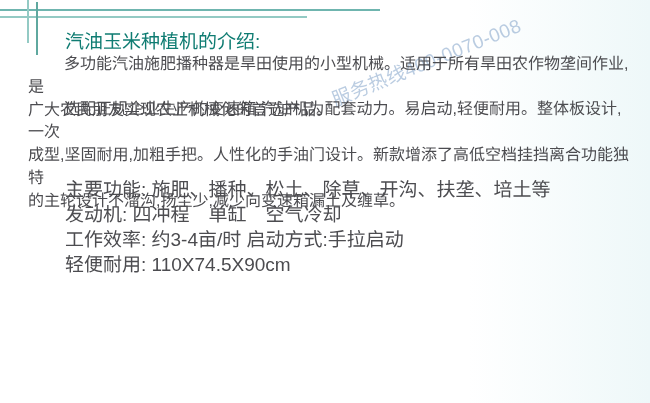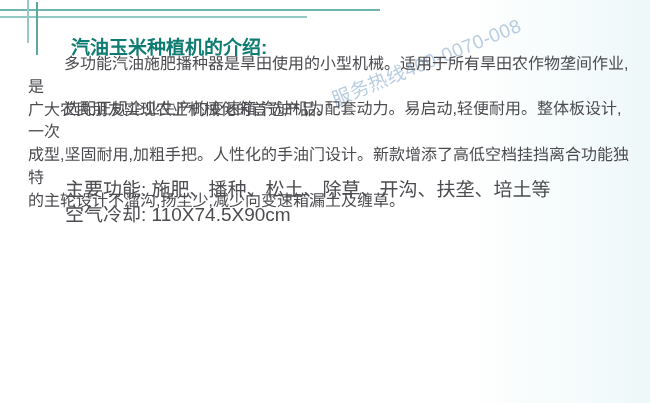--- a/index.html
+++ b/index.html
@@ -21,22 +21,22 @@
   .watermark{
     position:absolute;left:332px;top:85px;
     transform:rotate(-22deg);
     transform-origin:0 50%;
     font-size:19px;letter-spacing:.5px;
     color:rgba(140,170,205,0.60);
     white-space:nowrap;
     pointer-events:none;
   }
   .title{
-    position:absolute;left:65px;top:26px;margin:6px;
-    font-size:19px;font-weight:bold;color:#0f7c72;
+    position:absolute;left:65px;top:26px;margin:0;
+    font-size:19px;font-weight:normal;color:#0f7c72;
   }
   .para{
     position:absolute;left:28px;width:604px;margin:0;
     font-size:16px;line-height:23px;color:#4c4c50;
     text-indent:36px;
     white-space:pre-line;
   }
   .para1{top:52px;}
   .para2{top:97px;}
   .specs{position:absolute;left:65px;top:177px;width:560px;}
@@ -61,16 +61,18 @@
   <h1 class="title">汽油玉米种植机的介绍:</h1>
 
   <p class="para para1">多功能汽油施肥播种器是旱田使用的小型机械。适用于所有旱田农作物垄间作业,是
 广大农民朋友实现农业机械化的首选产品。</p>
   <p class="para para2">选配正规企业生产的变速箱,汽油机为配套动力。易启动,轻便耐用。整体板设计,一次
 成型,坚固耐用,加粗手把。人性化的手油门设计。新款增添了高低空档挂挡离合功能独特
 的主轮设计不溜沟,扬尘少,减少向变速箱漏土及缠草。</p>
 
   <div class="specs">
     <div class="spec-line">主要功能: 施肥、播种、松土、除草、开沟、扶垄、培土等</div>
-    <div class="spec-line">空气冷却: 110X74.5X90cm</div>
+    <div class="spec-line">发动机: 四冲程　单缸　空气冷却</div>
+    <div class="spec-line">工作效率: 约3-4亩/时 启动方式:手拉启动</div>
+    <div class="spec-line">轻便耐用: 110X74.5X90cm</div>
   </div>
 
 </div>
 
 </body></html>

